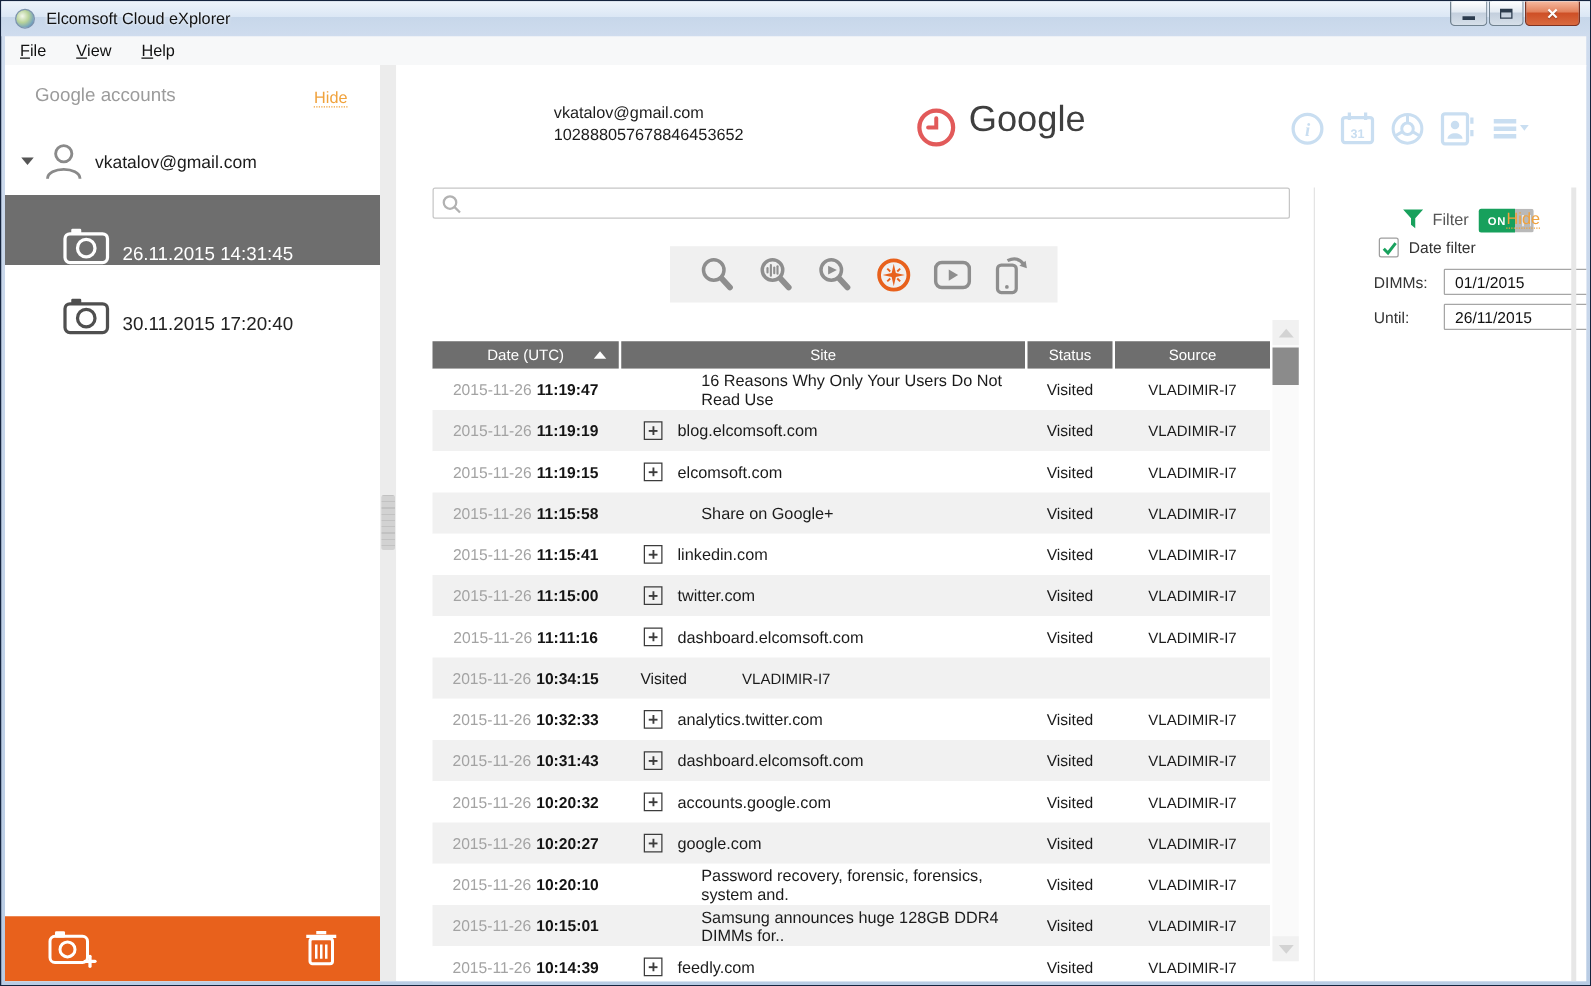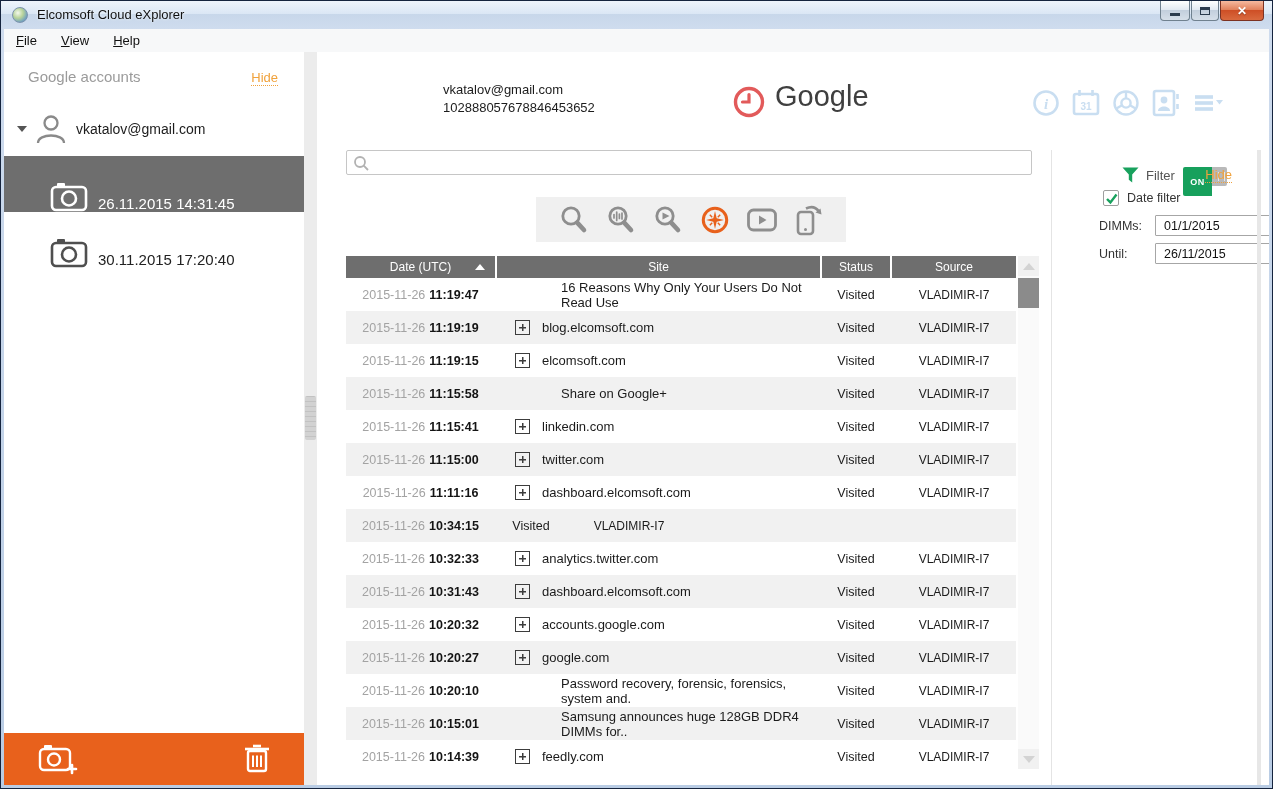--- a/index.html
+++ b/index.html
@@ -62,21 +62,21 @@
   .top-icons{position:absolute;right:45px;top:36px;display:flex;align-items:center;gap:11px;}
   .top-icons .tico{display:flex;align-items:center;}
   
   .search{position:absolute;left:29px;top:98px;width:686px;height:25px;border:1px solid #c6c6c6;border-radius:2px;box-sizing:border-box;background:#fff;}
   .search svg{position:absolute;left:6px;top:4px;}
   .search input{position:absolute;left:26px;top:1px;right:4px;height:21px;border:none;outline:none;font-size:13px;font-family:"Liberation Sans",sans-serif;background:transparent;width:650px;}
   
   .toolbar{position:absolute;left:219px;top:145px;width:310px;height:45px;background:#f0f0f0;display:flex;align-items:center;justify-content:center;gap:17px;}
   .tbtn{display:flex;align-items:center;justify-content:center;width:30px;height:32px;cursor:pointer;}
   
-  .table{position:absolute;left:29px;top:204px;width:670px;}
+  .table{position:absolute;left:29px;top:221px;width:670px;}
   .thead{display:flex;height:22px;}
   .th{background:#6e6e6e;color:#fff;font-size:12px;display:flex;align-items:center;justify-content:center;position:relative;}
   .th-date{width:149px;} .th-site{width:323px;margin-left:2px;} .th-status{width:68px;margin-left:2px;} .th-source{width:124px;margin-left:2px;}
   .sort-asc{position:absolute;right:10px;top:8px;width:0;height:0;border-left:5px solid transparent;border-right:5px solid transparent;border-bottom:6px solid #fff;}
   .tbody{position:relative;}
   .trow{display:flex;height:33px;background:#fff;}
   .trow.alt{background:#f1f1f1;}
   .c{display:flex;align-items:center;box-sizing:border-box;}
   .c-date{width:149px;justify-content:center;font-size:12.5px;color:#a3a3a3;gap:4px;}
   .c-date b{color:#141414;font-weight:600;}
@@ -93,21 +93,21 @@
   .sc-up::before{content:"";border-left:6px solid transparent;border-right:6px solid transparent;border-bottom:7px solid #d3d3d3;}
   .sc-down::before{content:"";border-left:6px solid transparent;border-right:6px solid transparent;border-top:7px solid #d3d3d3;}
   .sc-thumb{position:absolute;left:0;top:22px;width:21px;height:30px;background:#8b8b8b;cursor:pointer;}
   
   .panel-divider{position:absolute;left:734px;top:98px;bottom:0;width:1px;background:#e4e4e4;}
   .fpanel{position:absolute;left:735px;top:0;right:0;height:100%;}
   .f-row{position:absolute;left:0;top:112px;width:100%;height:24px;}
   .funnel{position:absolute;left:69px;top:2px;}
   .f-label{position:absolute;left:94px;top:4px;font-size:13px;color:#555;}
   .toggle{position:absolute;left:131px;top:3px;width:44px;height:19px;display:flex;cursor:pointer;}
-  .tg-on{width:29px;height:29px;background:#17a05c;color:#fff;font-size:9px;font-weight:bold;display:flex;align-items:center;justify-content:center;letter-spacing:.5px;border-radius:2px 0 0 2px;}
+  .tg-on{width:29px;height:19px;background:#17a05c;color:#fff;font-size:9px;font-weight:bold;display:flex;align-items:center;justify-content:center;letter-spacing:.5px;border-radius:2px 0 0 2px;}
   .tg-thumb{width:15px;height:19px;background:#b9b9b9;border-radius:0 2px 2px 0;
     background-image:repeating-linear-gradient(90deg,#b9b9b9 0 3px,#e6e6e6 3px 4px,#b9b9b9 4px 6px);background-size:10px 9px;background-repeat:no-repeat;background-position:center;}
   .f-hide{position:absolute;right:37px;top:3px;font-size:13px;color:#f0a23c;border-bottom:1px dotted #f0a23c;cursor:pointer;}
   .chk-row{position:absolute;left:51px;top:138px;display:flex;align-items:center;gap:8px;cursor:pointer;}
   .chkbox{width:14px;height:14px;border:1px solid #9e9e9e;border-radius:2px;background:#fff;display:flex;align-items:center;justify-content:center;}
   .chk-label{font-size:12.5px;color:#333;}
   .date-row{position:absolute;left:47px;width:100%;height:22px;}
   .dr-from{top:163px;} .dr-until{top:191px;}
   .dr-label{position:absolute;left:0;top:4px;font-size:12.5px;color:#333;}
   .combo{position:absolute;left:56px;top:0;width:140px;height:21px;border:1px solid #a6a6a6;border-radius:1px;background:#fff;box-sizing:border-box;cursor:pointer;}

